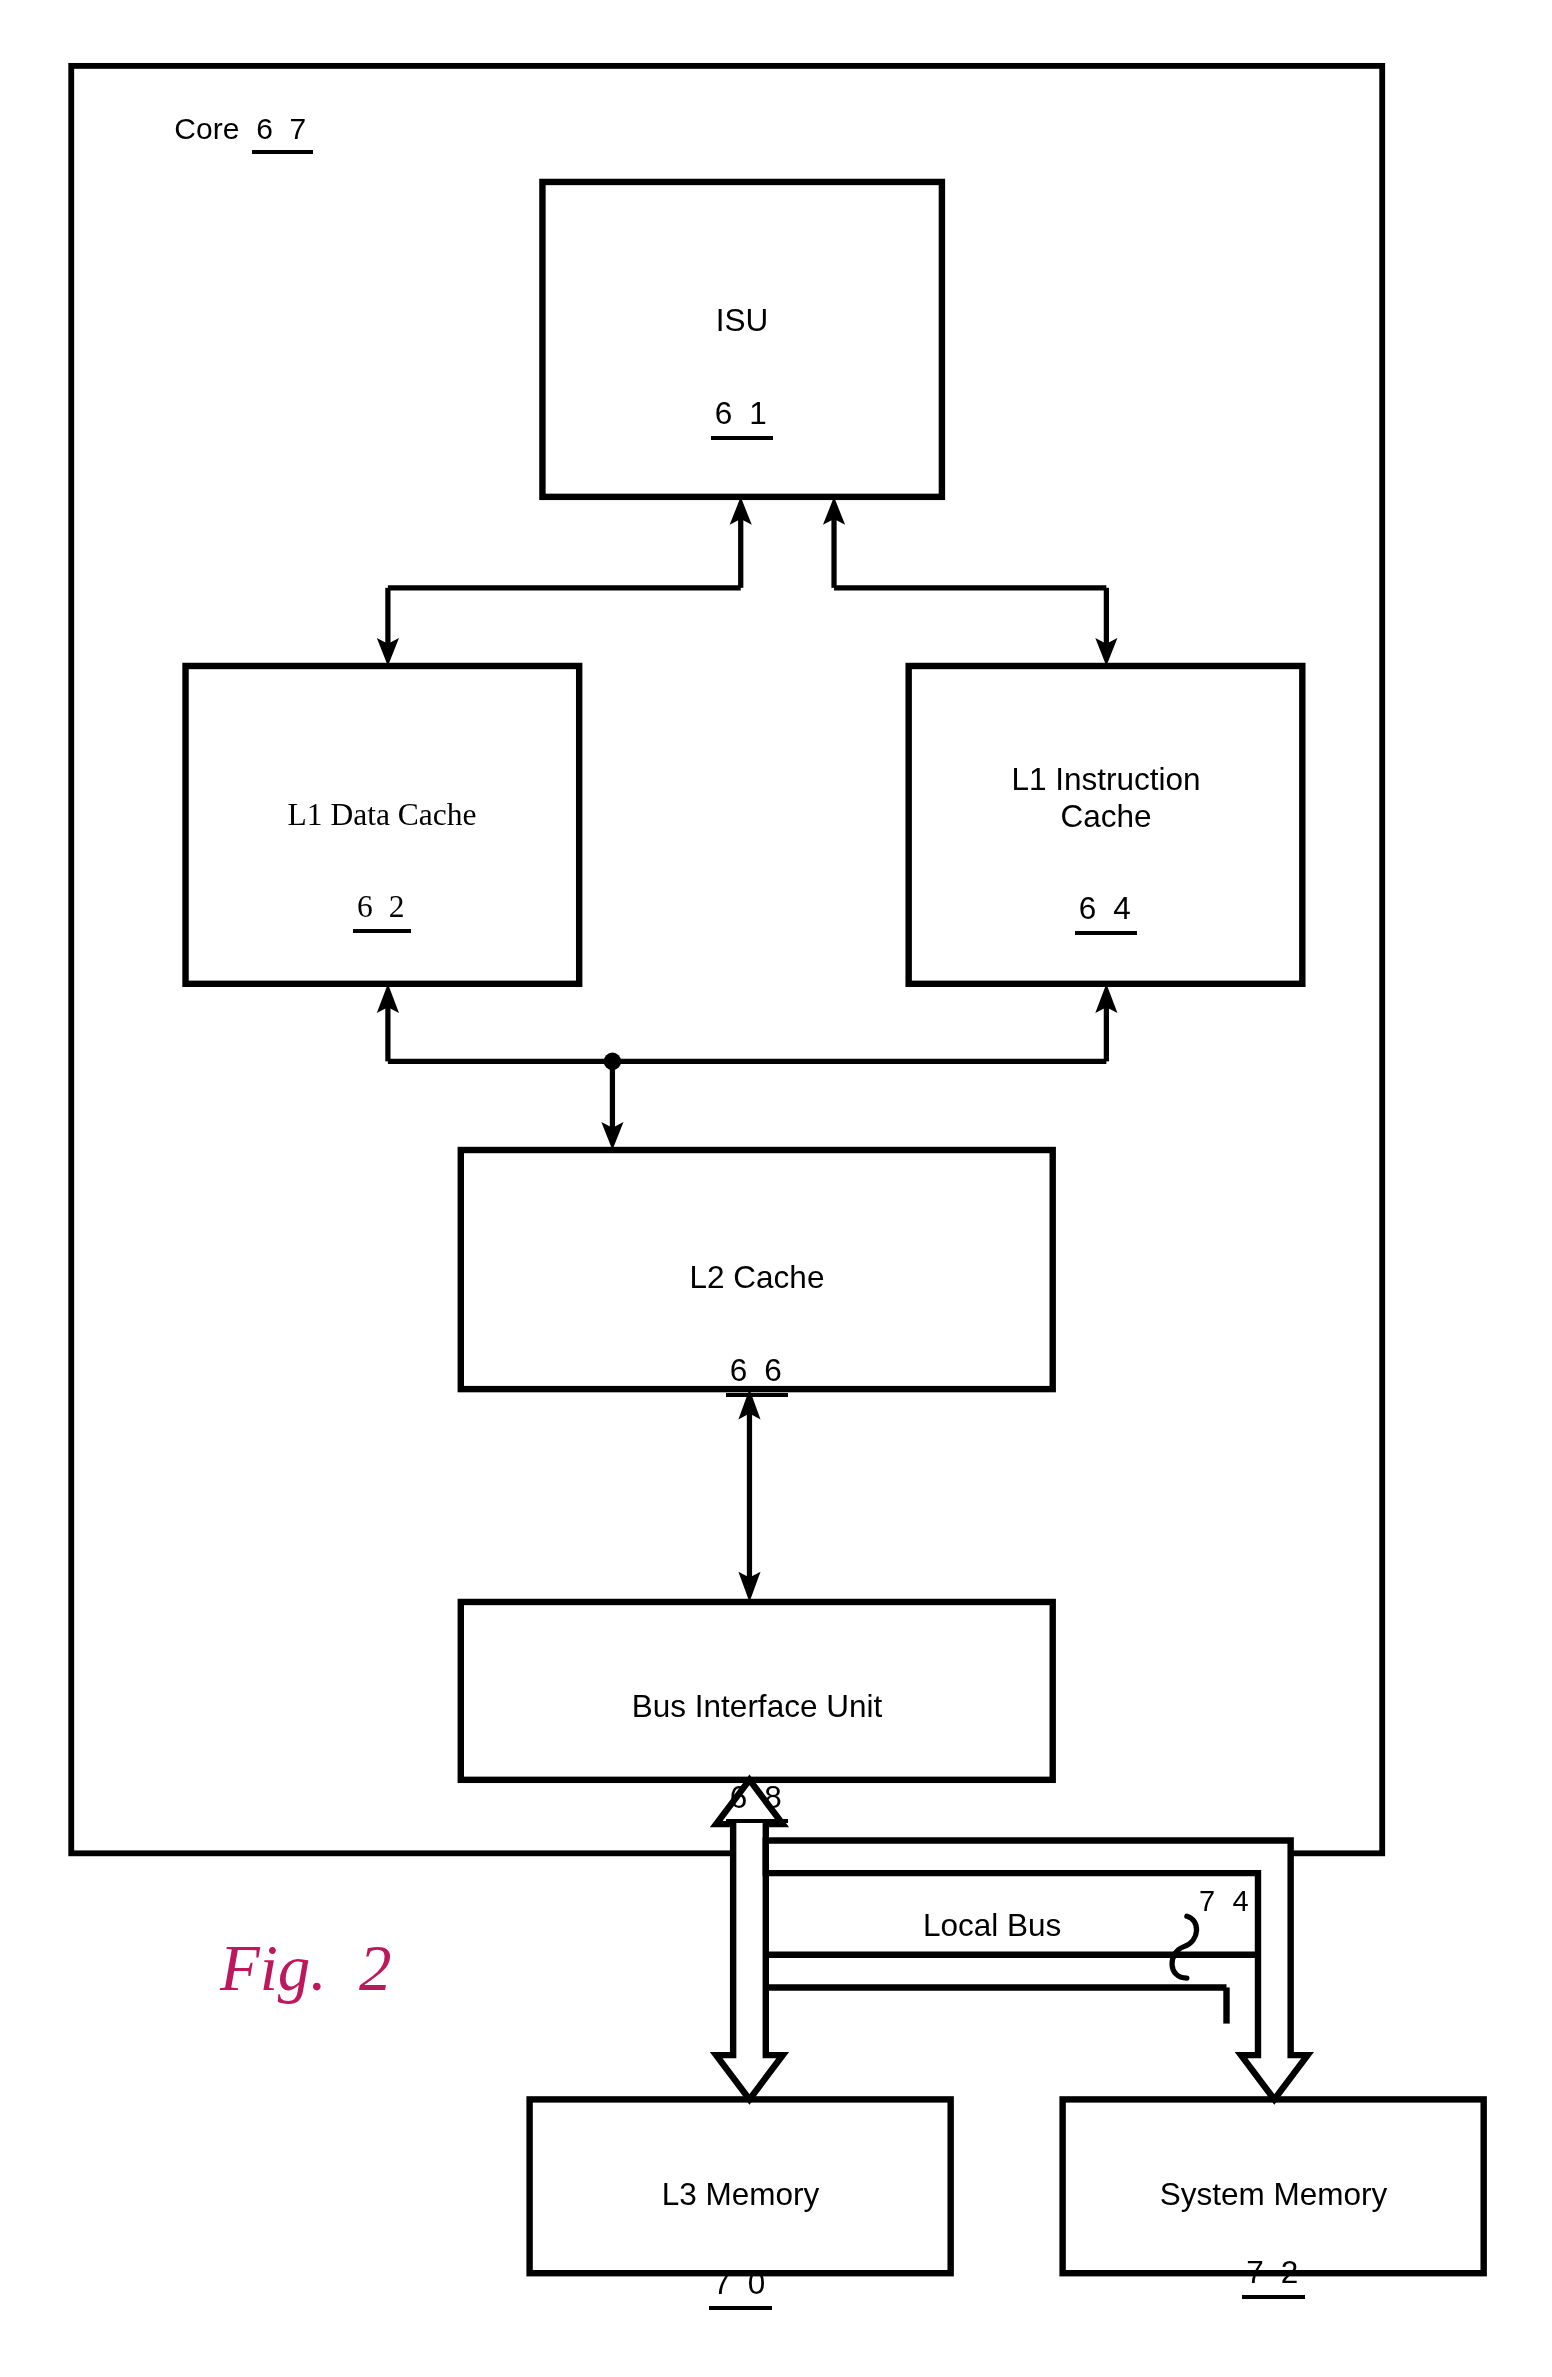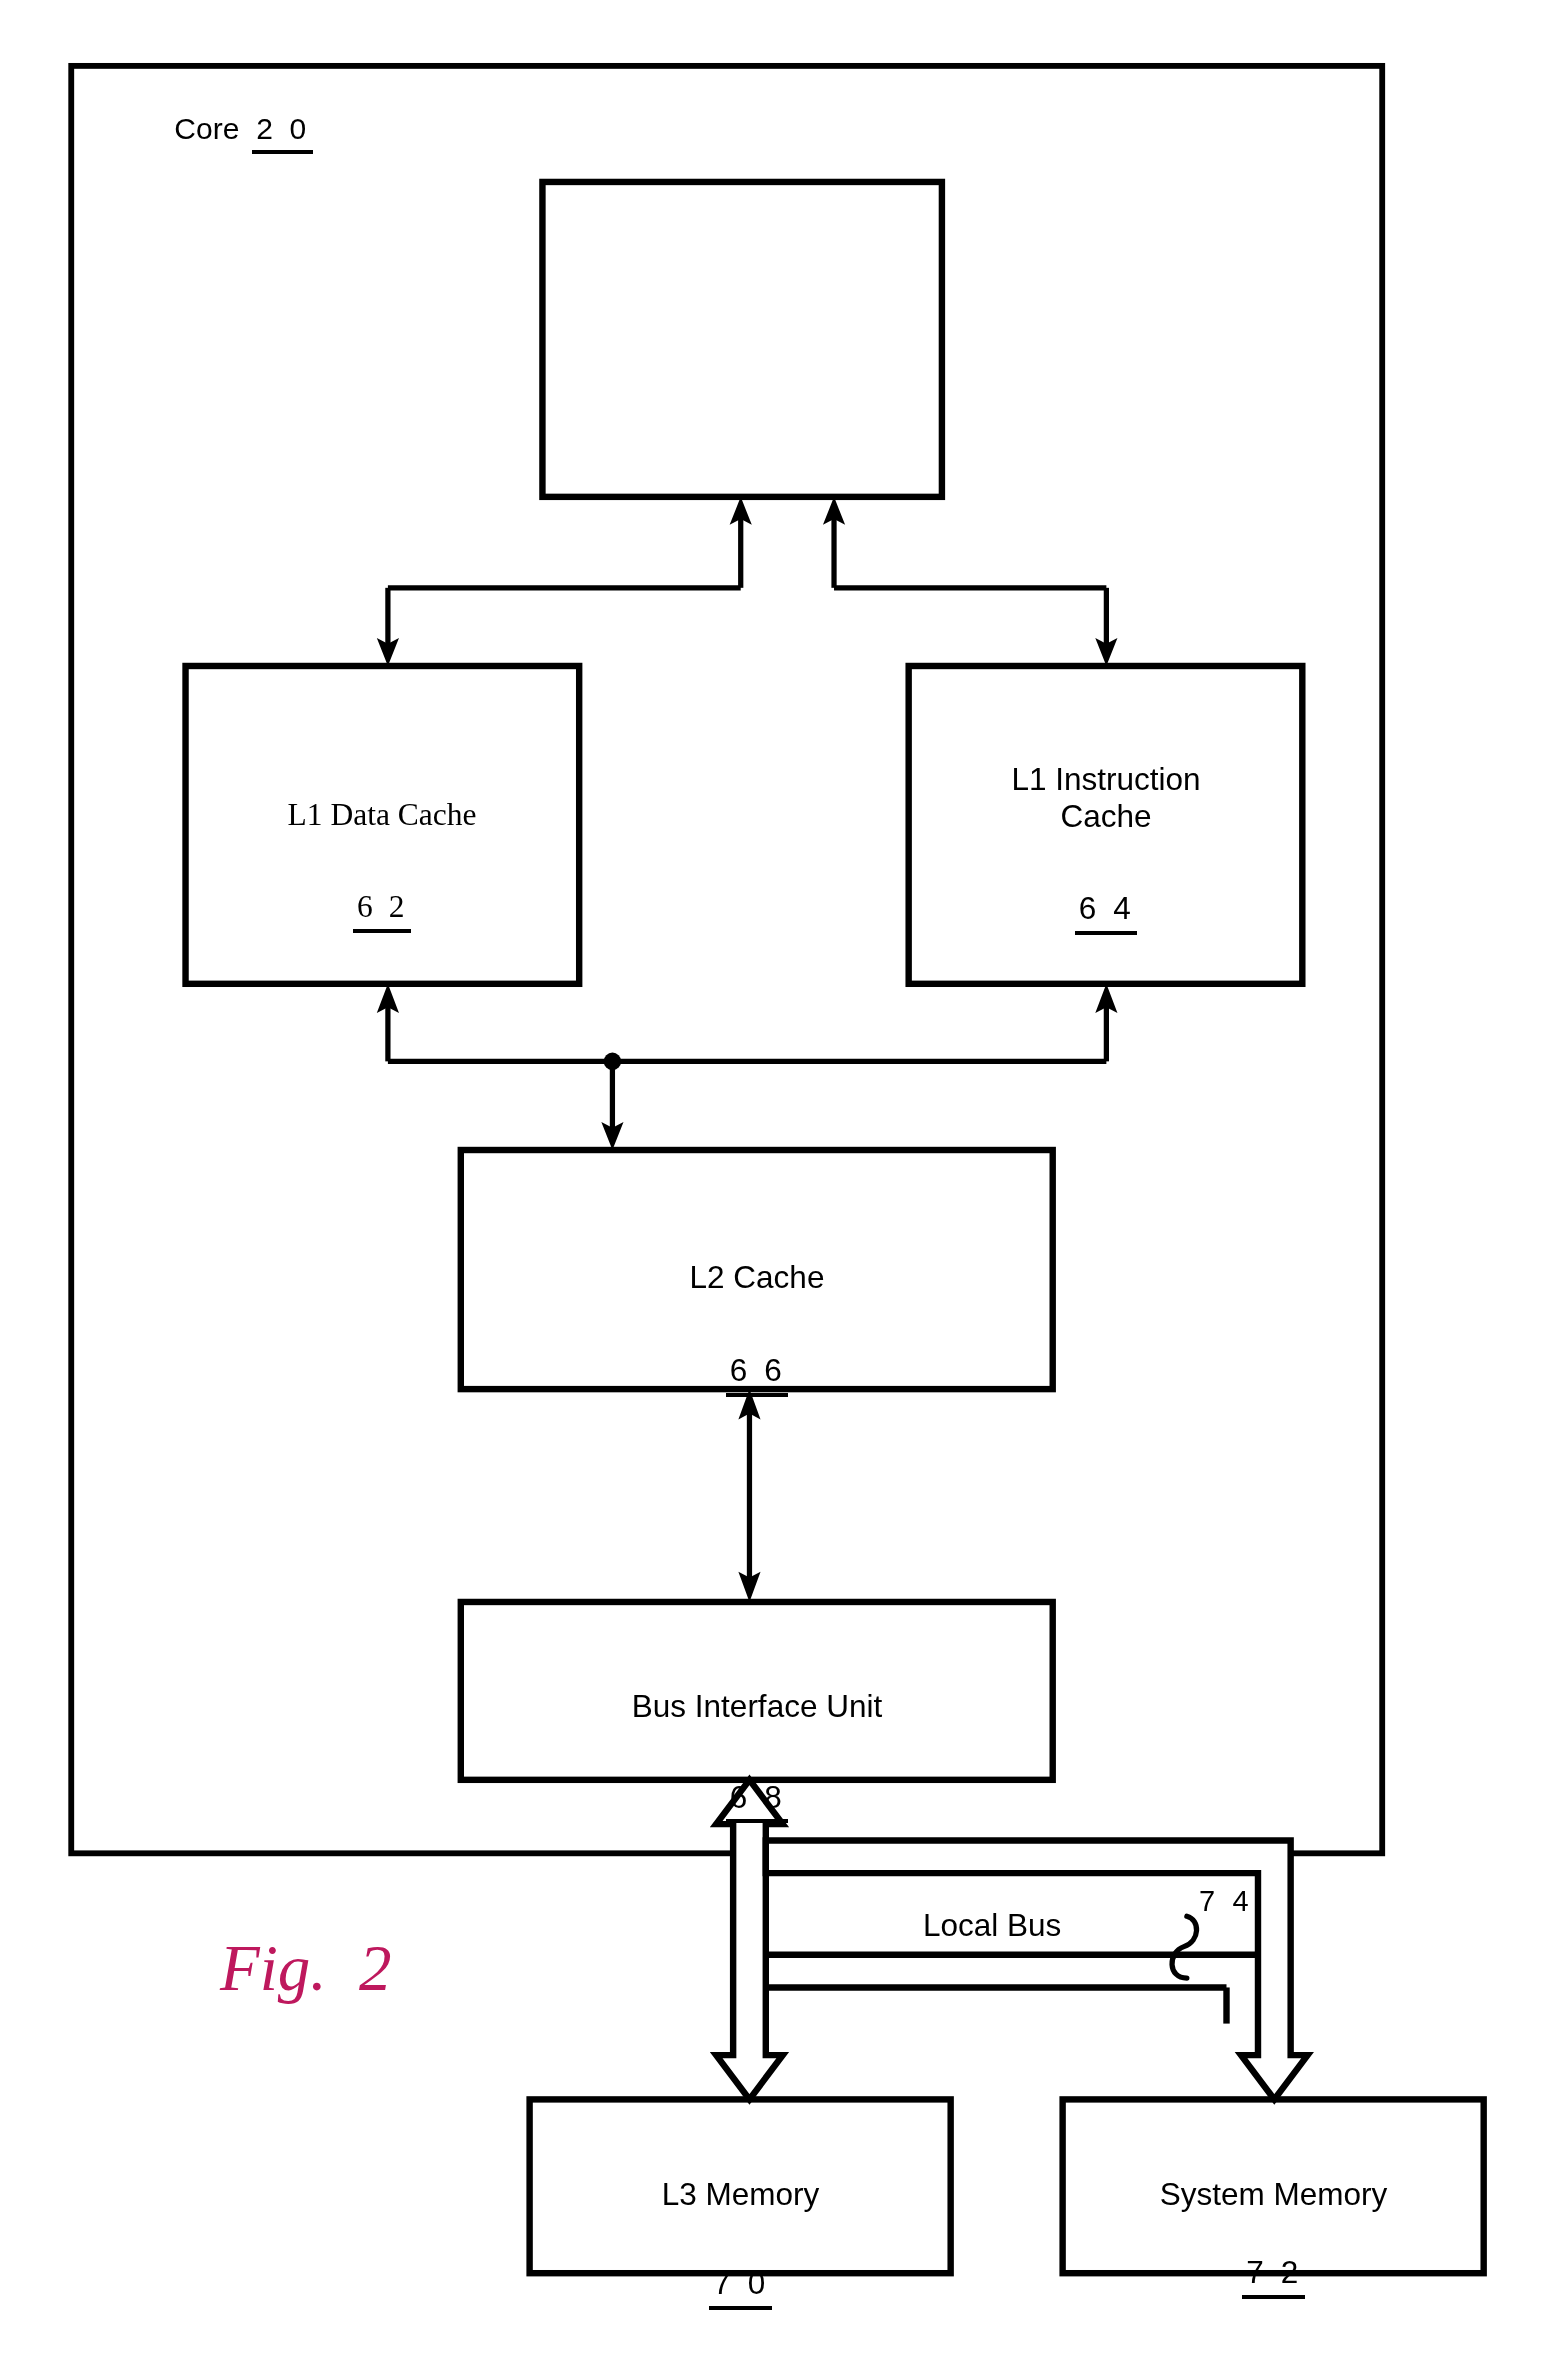--- a/index.html
+++ b/index.html
@@ -143,23 +143,27 @@
     </g>
 
     <g>
       <path d="M 2035 3392 C 2002 3392 2002 3348 2030 3338
                C 2058 3328 2058 3292 2035 3286" fill="none" stroke="#000" stroke-width="9" stroke-linecap="round"></path>
     </g>
 
   </svg>
 
   <div class="plain-label" style="left:141px; top:78px; font-size:30px;">
-    <span>Core</span><span style="display:inline-block;width:13px;"></span><span class="ref-num">2 0</span>
-  </div>
-
+    <span>Core</span><span style="display:inline-block;width:13px;"></span><span class="ref-num">6 7</span>
+  </div>
+
+  <div class="blk-text" style="left:542px; top:265px; width:400px; font-size:31.5px;">
+    <div>ISU</div>
+    <div style="margin-top:18.7px;"><span class="ref-num">6 1</span></div>
+  </div>
 
   <div class="blk-text" style="left:185px; top:759px; width:394px; font-size:31.5px;font-family:Liberation Serif, serif;">
     <div>L1 Data Cache</div>
     <div style="margin-top:17.5px;"><span class="ref-num">6 2</span></div>
   </div>
 
   <div class="blk-text" style="left:909px; top:724px; width:394px; font-size:31.5px;">
     <div>L1 Instruction
 Cache</div>
     <div style="margin-top:17.5px;"><span class="ref-num">6 4</span></div>

